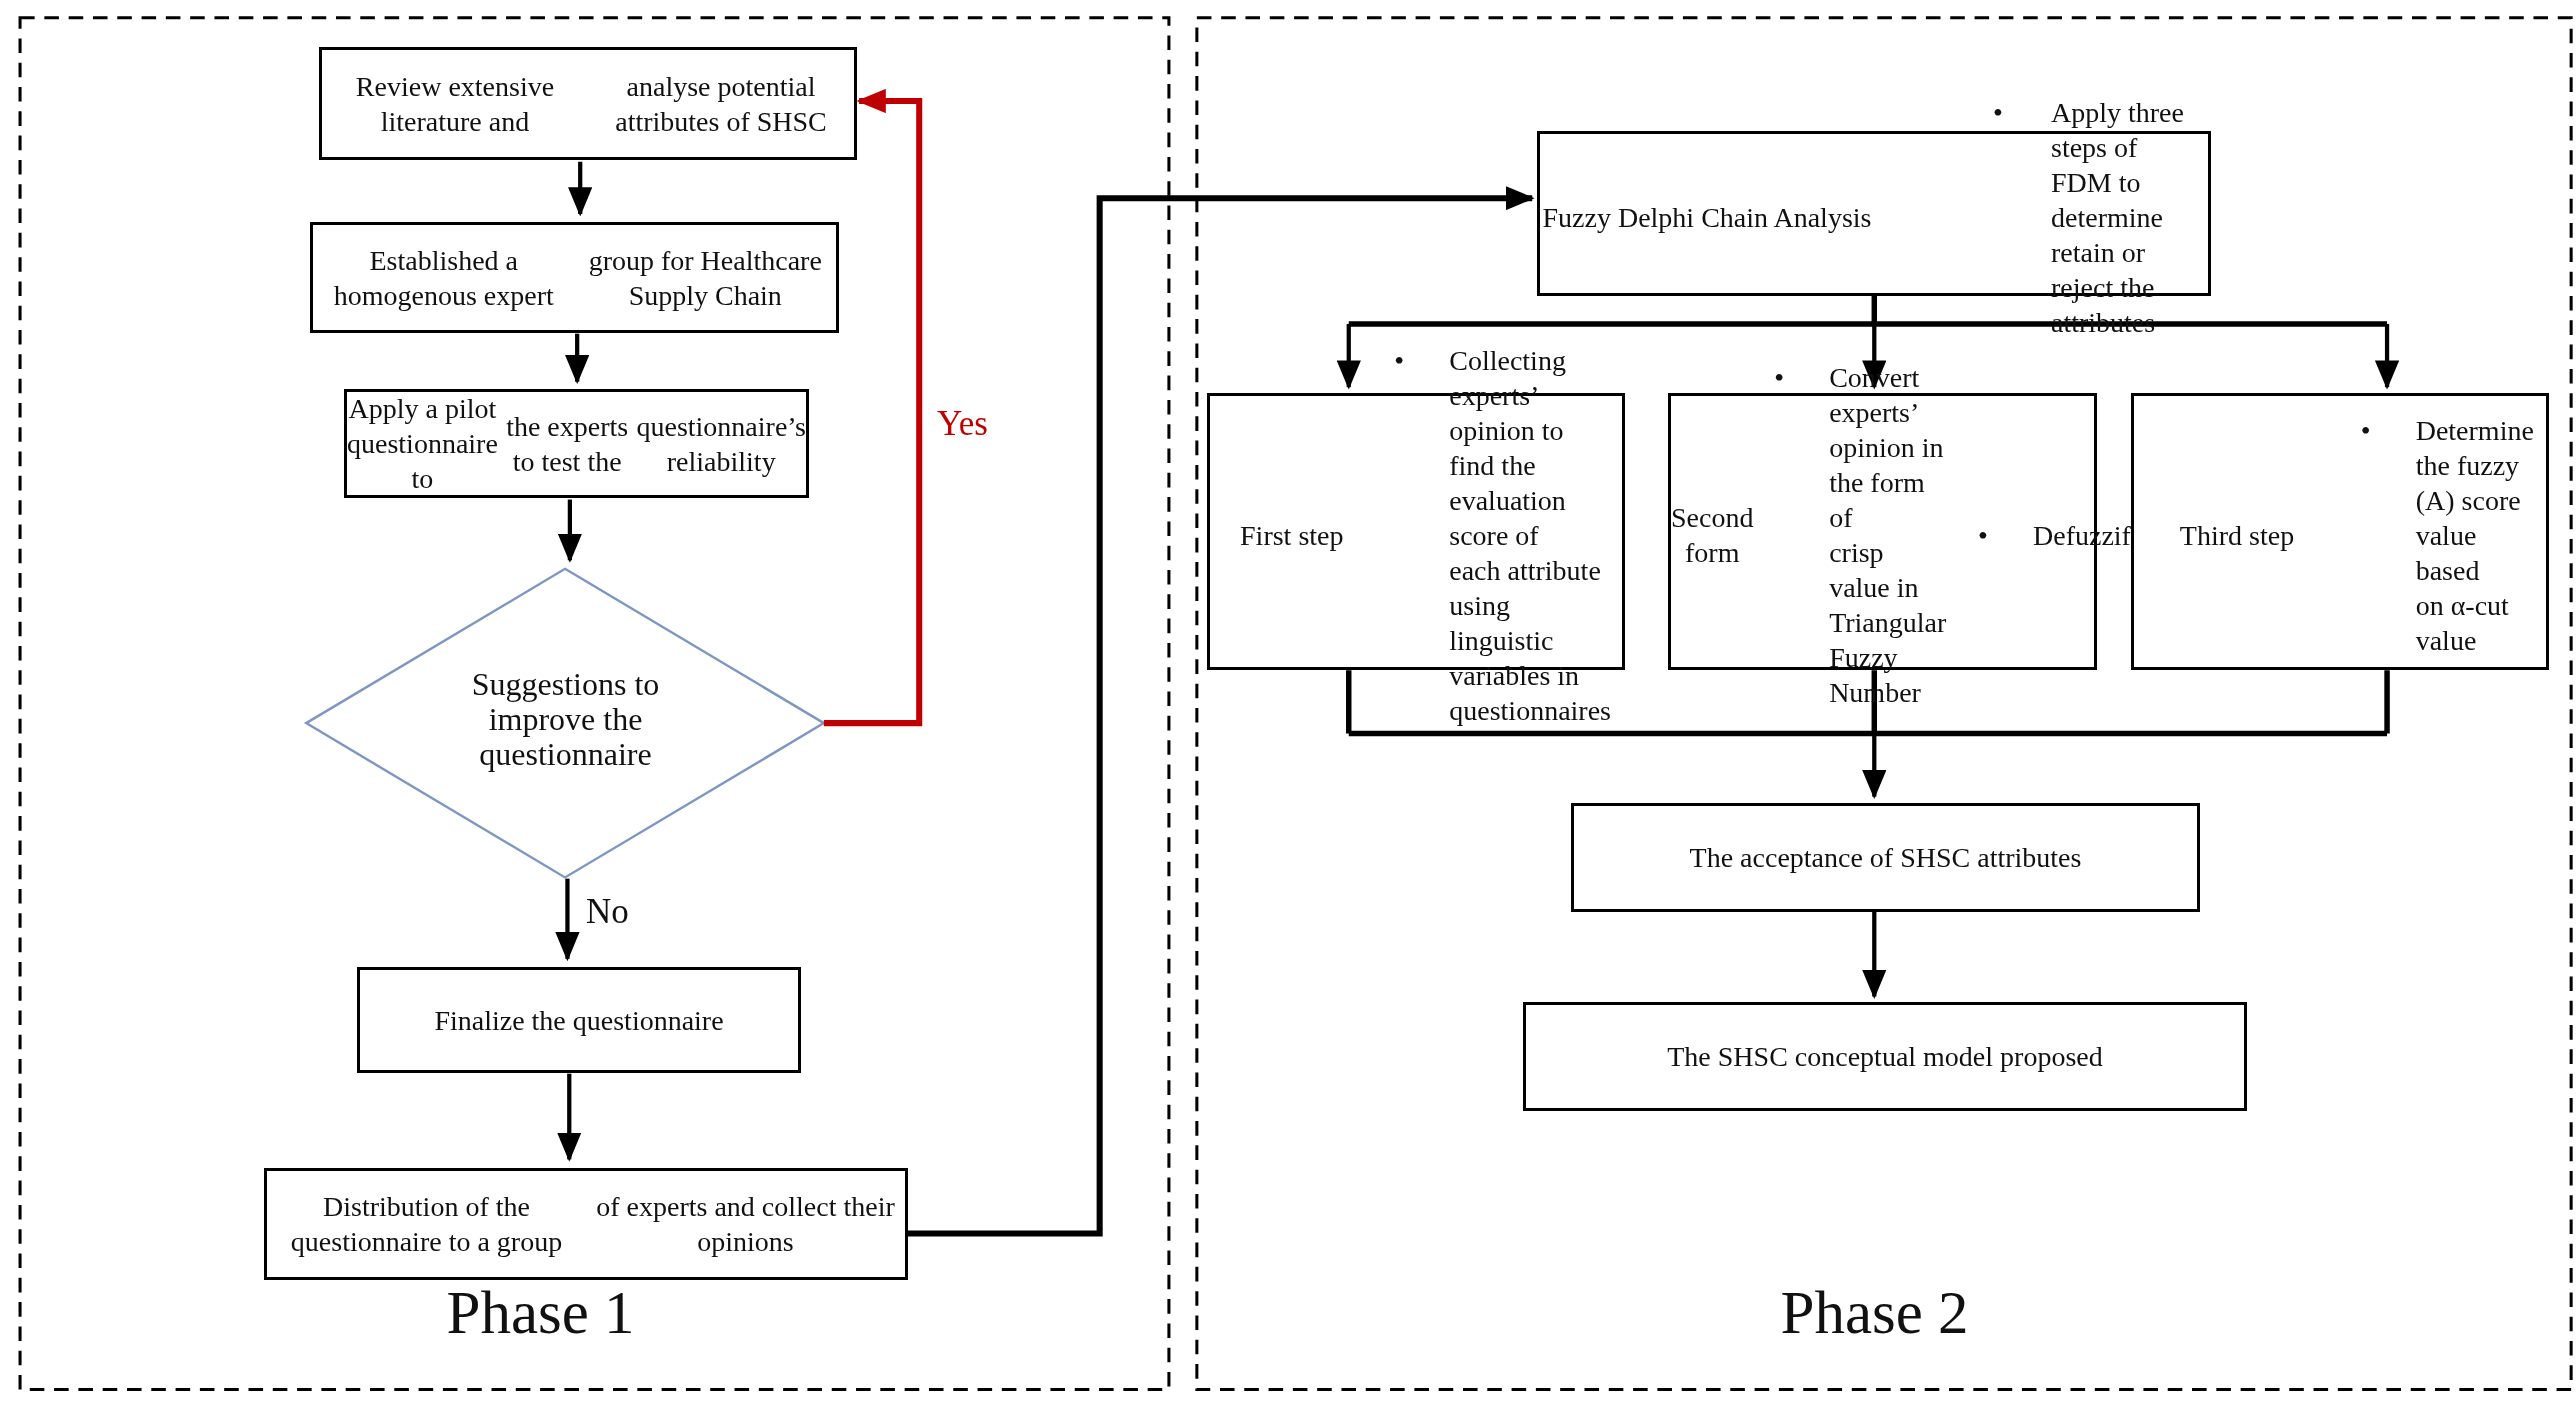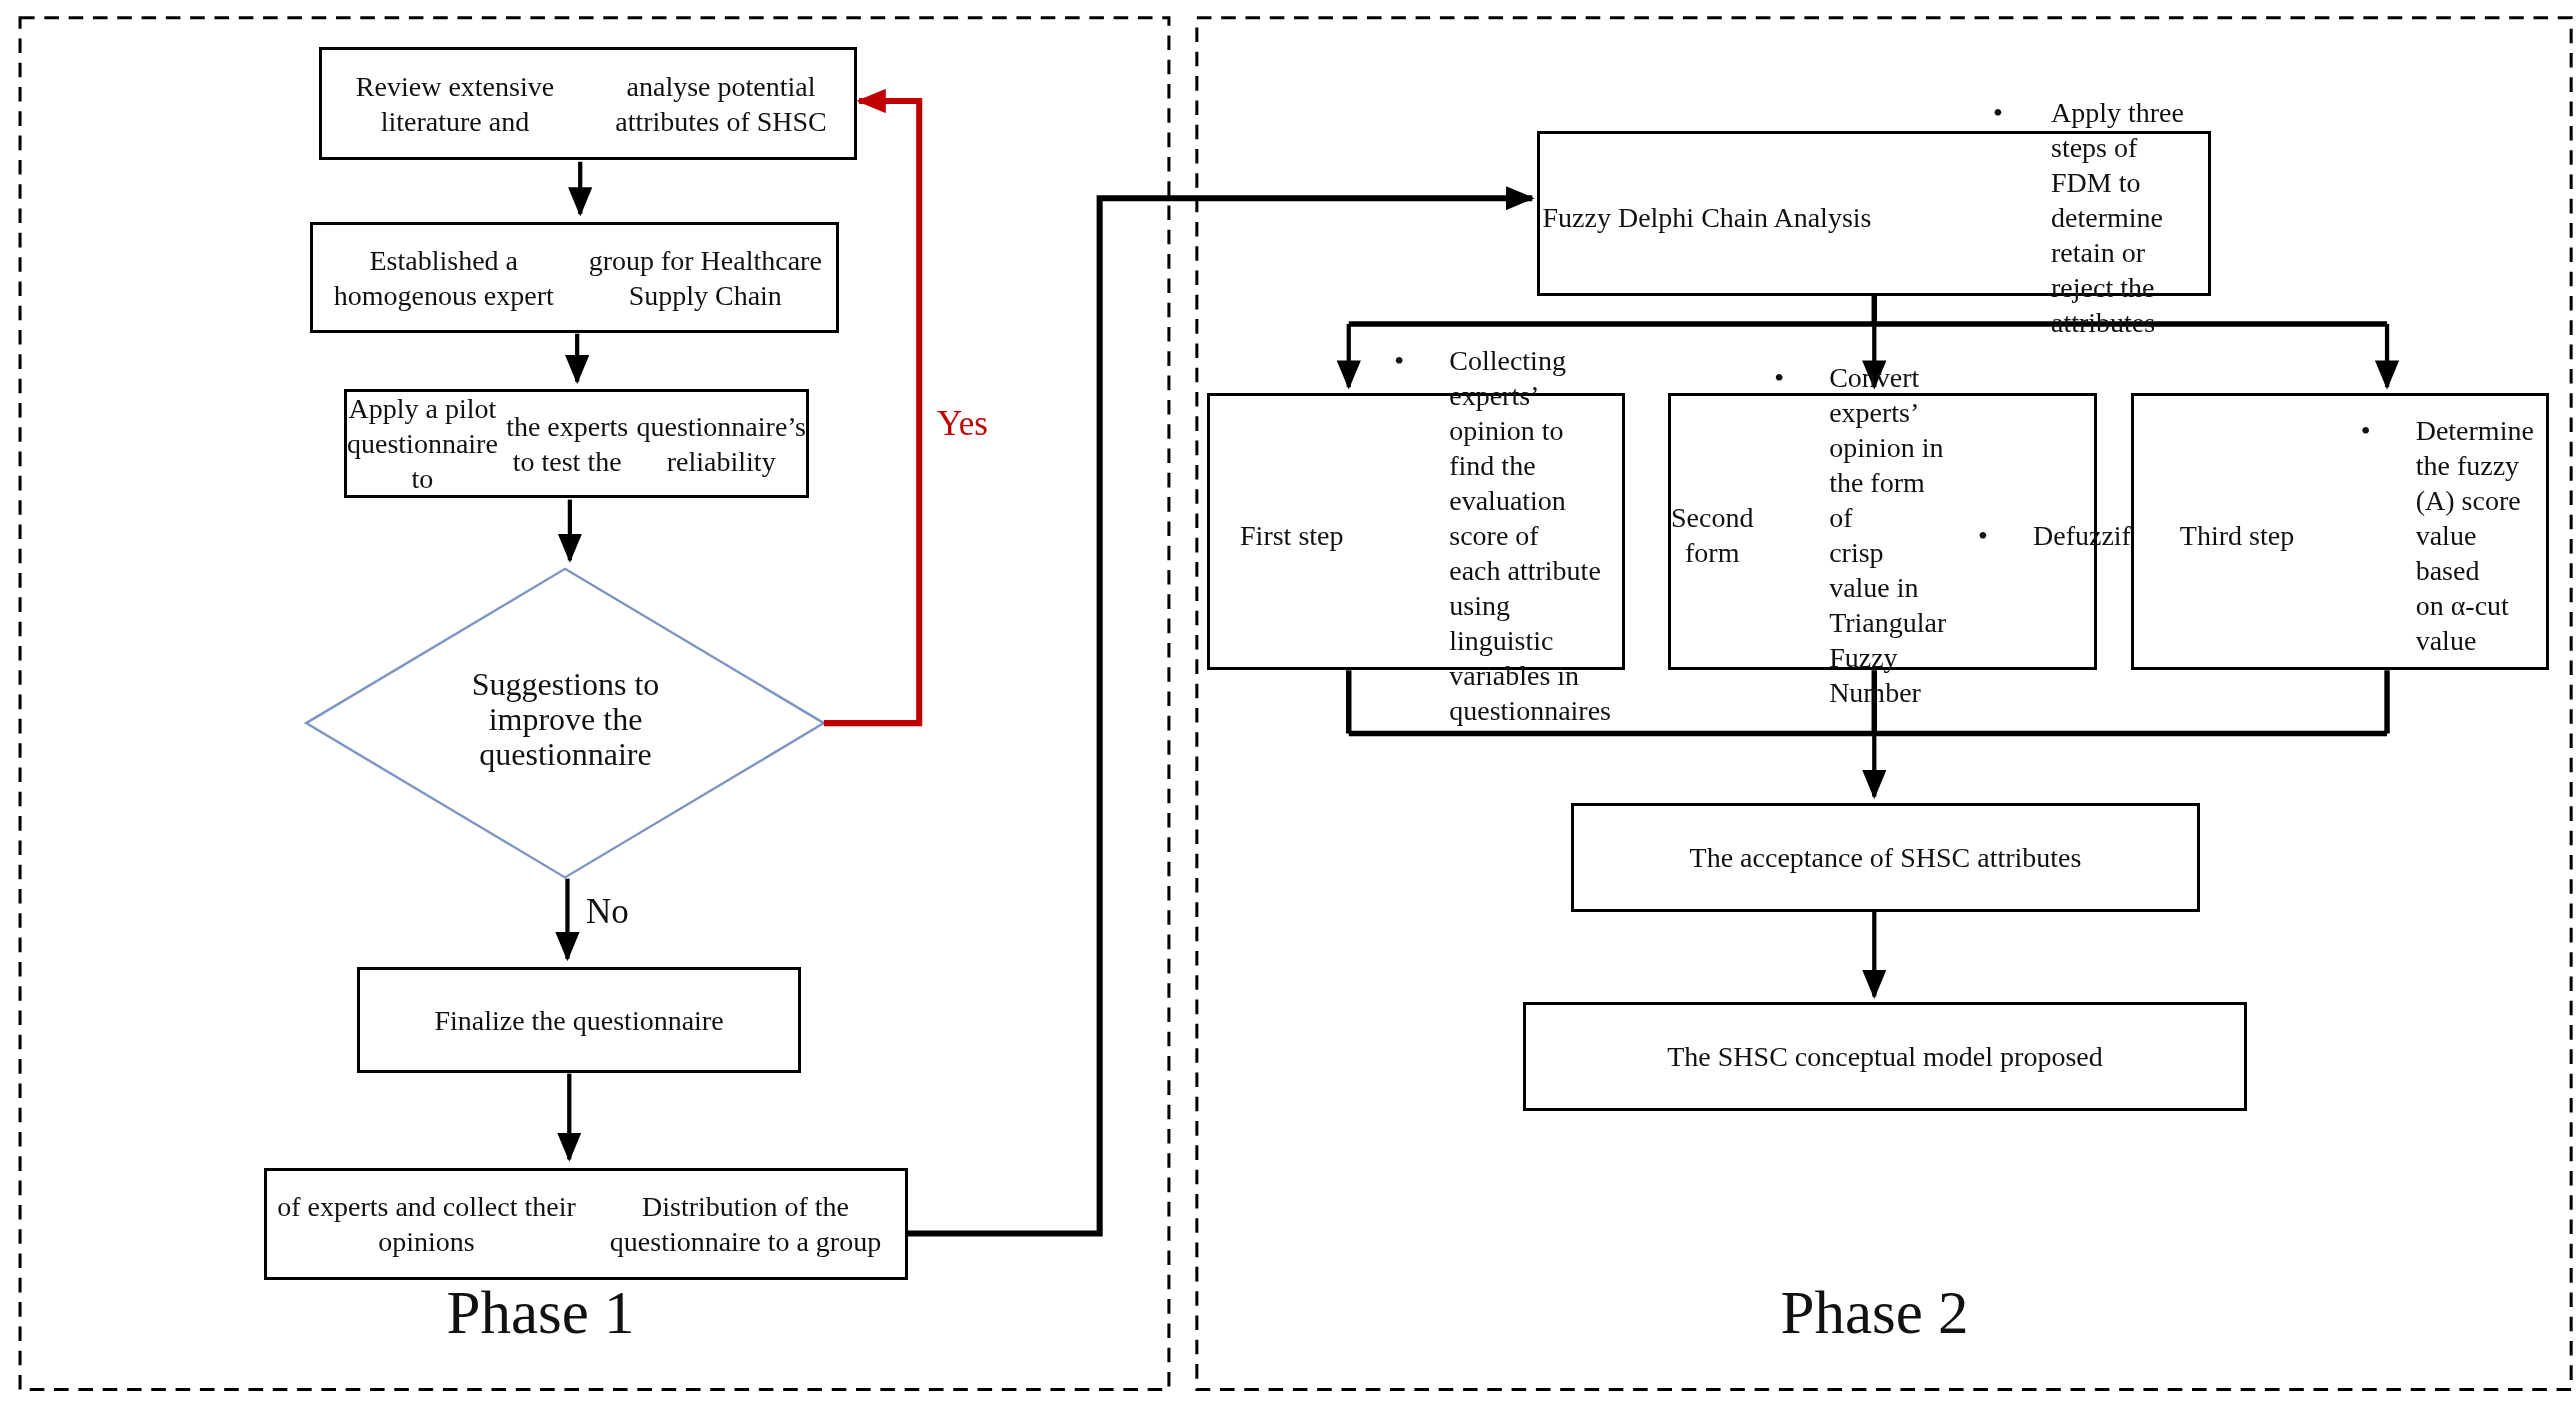--- a/index.html
+++ b/index.html
@@ -104,22 +104,22 @@
 
   <div class="floating-label red-text" style="left:937px; top:406px;">Yes</div>
 
   <div class="floating-label" style="left:586px; top:894px;">No</div>
 
   <div class="box" style="left:357px; top:967px; width:444px; height:106px;">
     <div class="line">Finalize the questionnaire</div>
   </div>
 
   <div class="box" style="left:264px; top:1168px; width:644px; height:112px;">
+    <div class="line">Distribution of the questionnaire to a group</div>
     <div class="line">of experts and collect their opinions</div>
-    <div class="line">Distribution of the questionnaire to a group</div>
   </div>
 
   <div class="phase-label" style="left:358px; top:1279px; width:365px;">Phase 1</div>
 
   <div class="box step-box fdm-box" style="left:1537px; top:131px; width:674px; height:165px;">
     <div class="step-title">Fuzzy Delphi Chain Analysis</div>
     <div class="bullet-row">
       <span class="bullet-dot">•</span>
       <span class="bullet-text">
         <div class="line">Apply three steps of FDM to</div>

